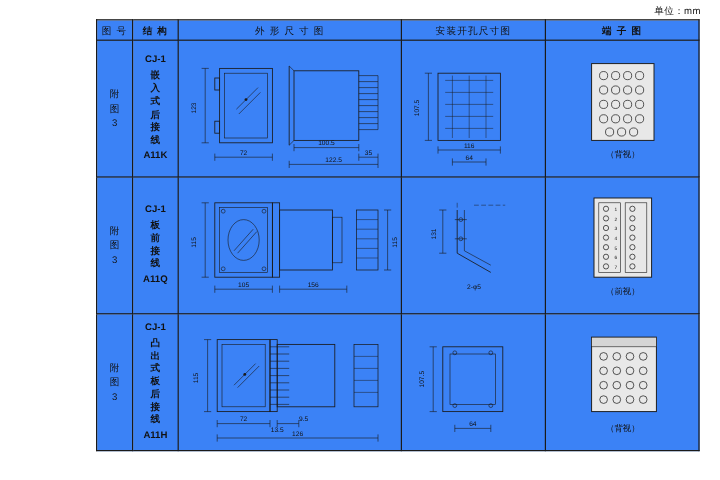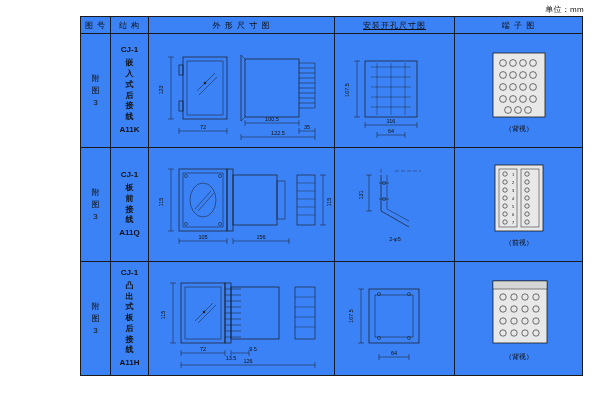--- a/index.html
+++ b/index.html
@@ -33,24 +33,24 @@
     border: 1px solid #1a1a1a;
     padding: 0;
     font-size: 8px;
     color: #111;
     vertical-align: middle;
     text-align: center;
     background: #3b82f6;
   }
   thead th { height: 17px; font-weight: normal; letter-spacing: 1px; }
   .col-no { width: 30px; }
-  .col-struct { width: 38px; }
+  .col-struct { width: 38px; font-weight: bold; }
   .col-outline { width: 186px; margin-left: 23px; }
-  .col-mount { width: 120px; text-decoration: underline; }
-  .col-term { width: 128px; }
+  .col-mount { width: 120px; }
+  .col-term { width: 128px; font-weight: bold; }
   tbody tr { height: 114px; }
   .cell-no { font-size: 8px; line-height: 1.5; }
   .cell-struct { font-size: 7.5px; line-height: 1.35; padding: 3px 2px; font-weight: bold; }
   .cell-struct .code { display:block; margin-bottom: 2px; }
   .cell-struct .cn { display:block; }
   .cell-struct .mod { display:block; margin-top: 2px; }
   .draw { position: relative; width: 100%; height: 100%; }
   svg { display: block; }
 </style>
 </head>

